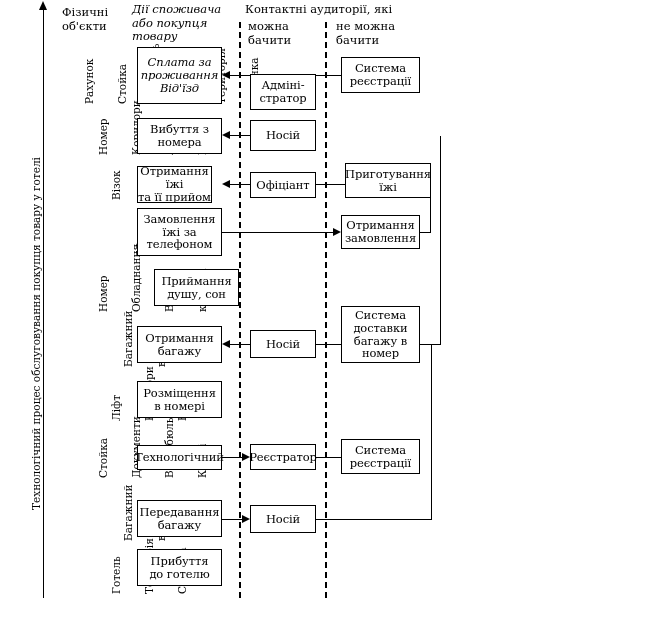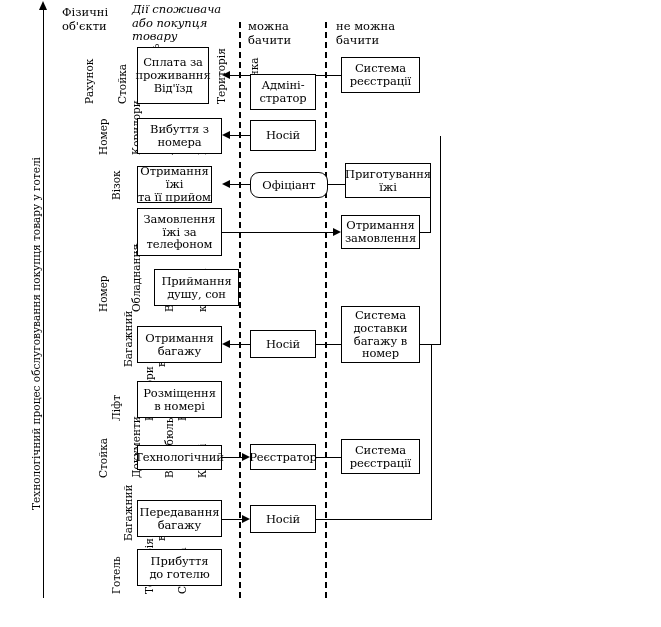--- a/index.html
+++ b/index.html
@@ -111,45 +111,46 @@
   <div class="axis-title" style="left:30px; top:510px;">Технологічний процес обслуговування покупця товару у готелі</div>
 
   <div class="dash" style="left:239px; top:22px; height:576px;"></div>
   <div class="dash" style="left:325px; top:22px; height:576px;"></div>
 
   <div class="hdr" style="left:62px; top:6px; width:78px;">Фізичні
 об'єкти</div>
   <div class="hdr" style="left:132px; top:3px; width:96px;font-style:italic;">Дії споживача
 або покупця
 товару</div>
+  <div class="hdr" style="left:245px; top:3px; width:200px;">Контактні аудиторії, які</div>
   <div class="hdr" style="left:248px; top:20px; width:70px;">можна
 бачити</div>
   <div class="hdr" style="left:336px; top:20px; width:84px;">не можна
 бачити</div>
 
-  <div class="box" style="left:137px; top:47px; width:72px; height:57px;">Сплата за
+  <div class="box" style="left:137px; top:47px; width:85px; height:57px;font-style:italic;">Сплата за
 проживання
 Від'їзд</div>
   <div class="box" style="left:250px; top:57px; width:66px; height:36px;margin-top:17px;">Адміні-
 стратор</div>
   <div class="box" style="left:341px; top:57px; width:79px; height:36px;">Система
 реєстрації</div>
   <div class="hline" style="left:228px; top:75px; width:24px;"></div>
   <div class="arr left" style="left:222px; top:70.5px;"></div>
   <div class="hline" style="left:314px; top:75px; width:29px;"></div>
 
   <div class="box" style="left:137px; top:118px; width:85px; height:36px;">Вибуття з
 номера</div>
   <div class="box" style="left:250px; top:120px; width:66px; height:31px;">Носій</div>
   <div class="hline" style="left:228px; top:135px; width:24px;"></div>
   <div class="arr left" style="left:222px; top:130.5px;"></div>
 
   <div class="box" style="left:137px; top:166px; width:75px; height:37px;">Отримання їжі
 та її прийом</div>
-  <div class="box" style="left:250px; top:172px; width:78px; height:26px;border-radius:9px;">Офіціант</div>
+  <div class="box" style="left:250px; top:172px; width:66px; height:26px;">Офіціант</div>
   <div class="box" style="left:345px; top:163px; width:86px; height:35px;">Приготування
 їжі</div>
   <div class="hline" style="left:228px; top:184px; width:24px;"></div>
   <div class="arr left" style="left:222px; top:179.5px;"></div>
   <div class="hline" style="left:314px; top:184px; width:33px;"></div>
 
   <div class="box" style="left:137px; top:208px; width:85px; height:48px;">Замовлення
 їжі за
 телефоном</div>
   <div class="box" style="left:341px; top:215px; width:79px; height:34px;">Отримання

